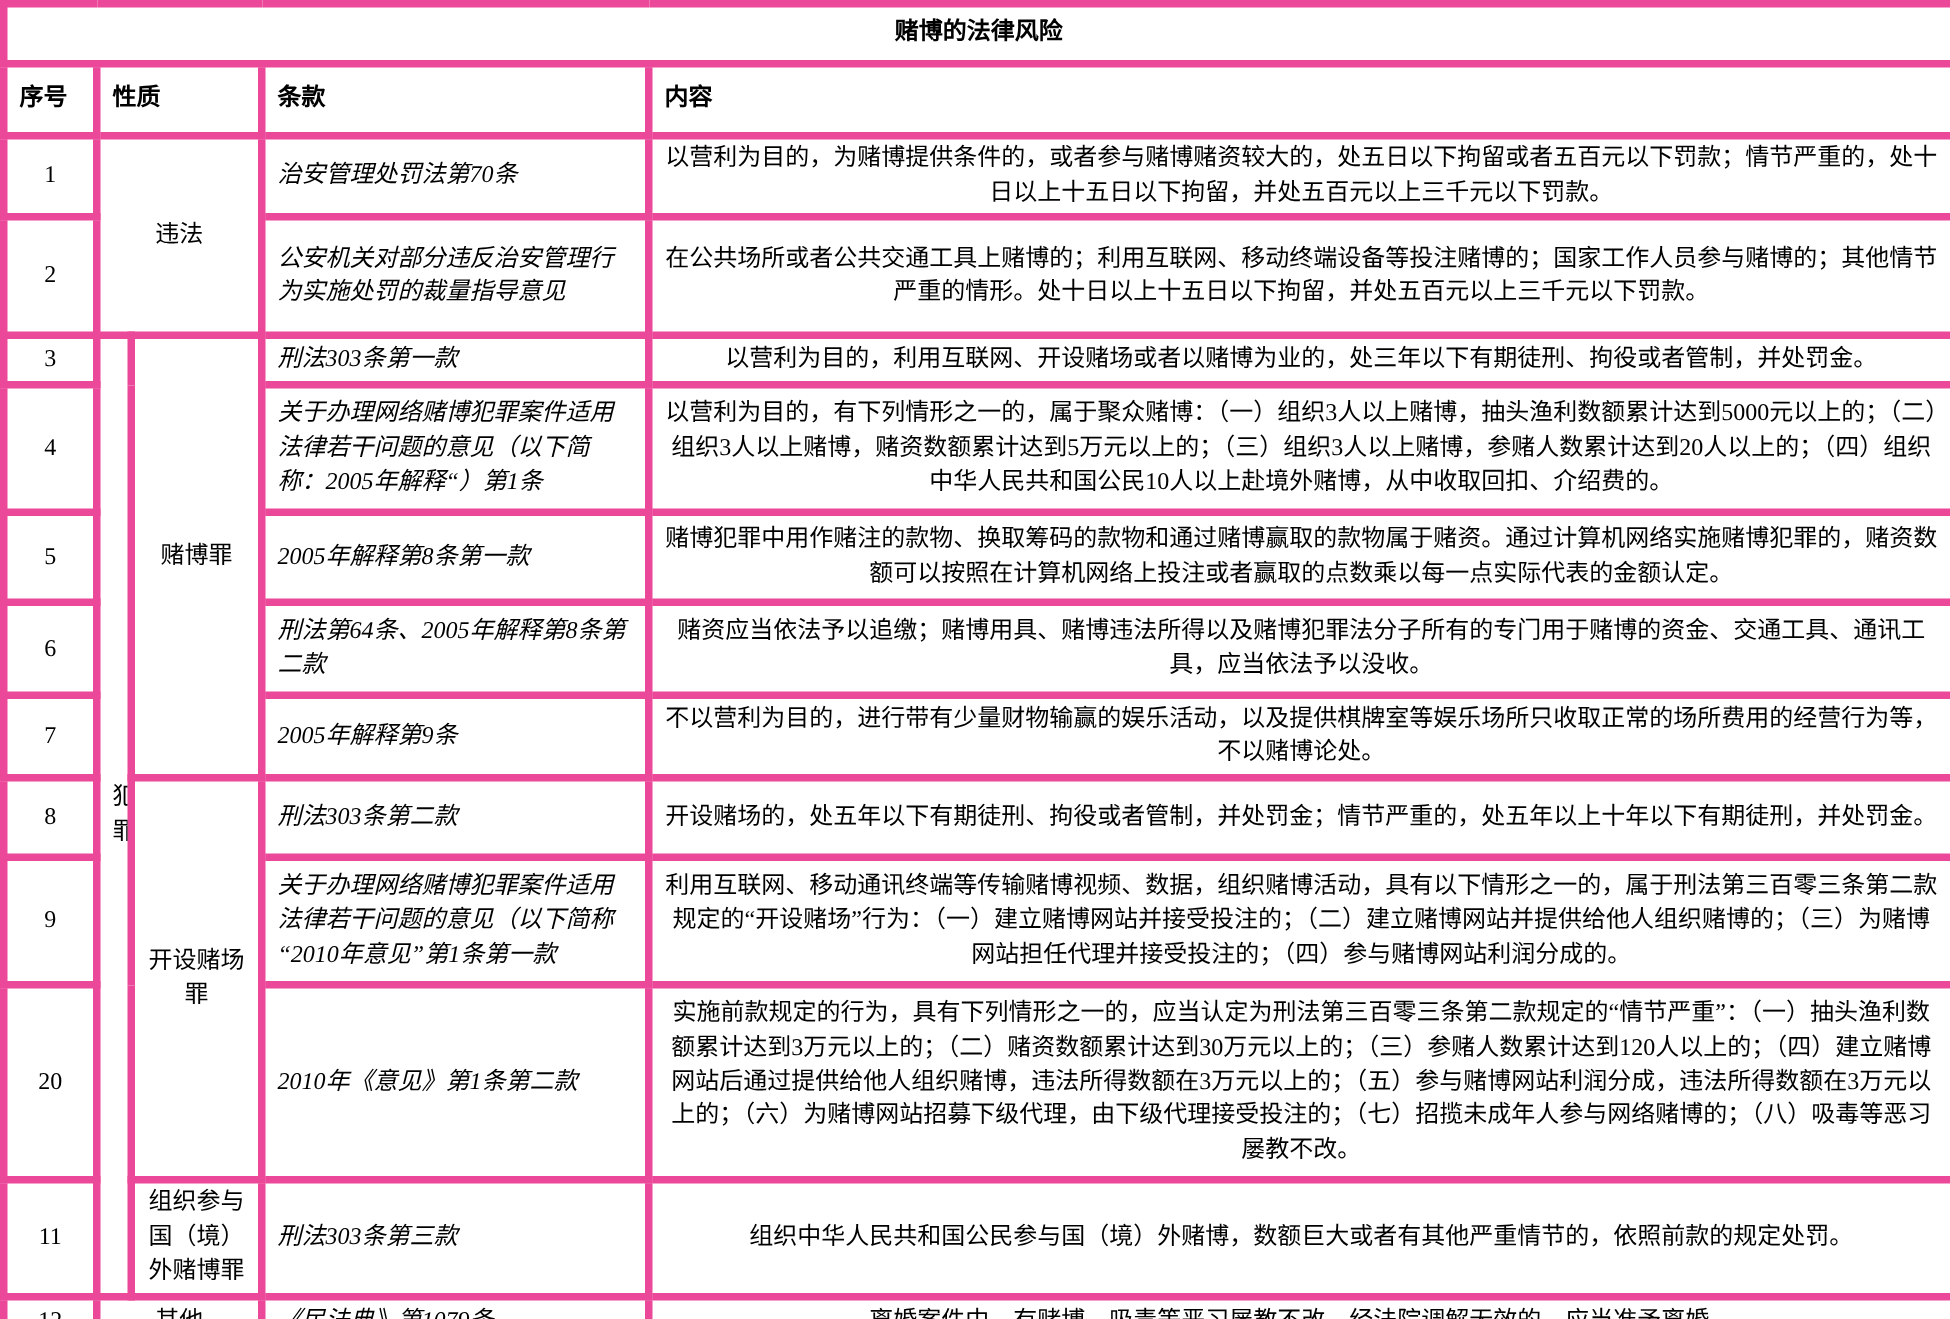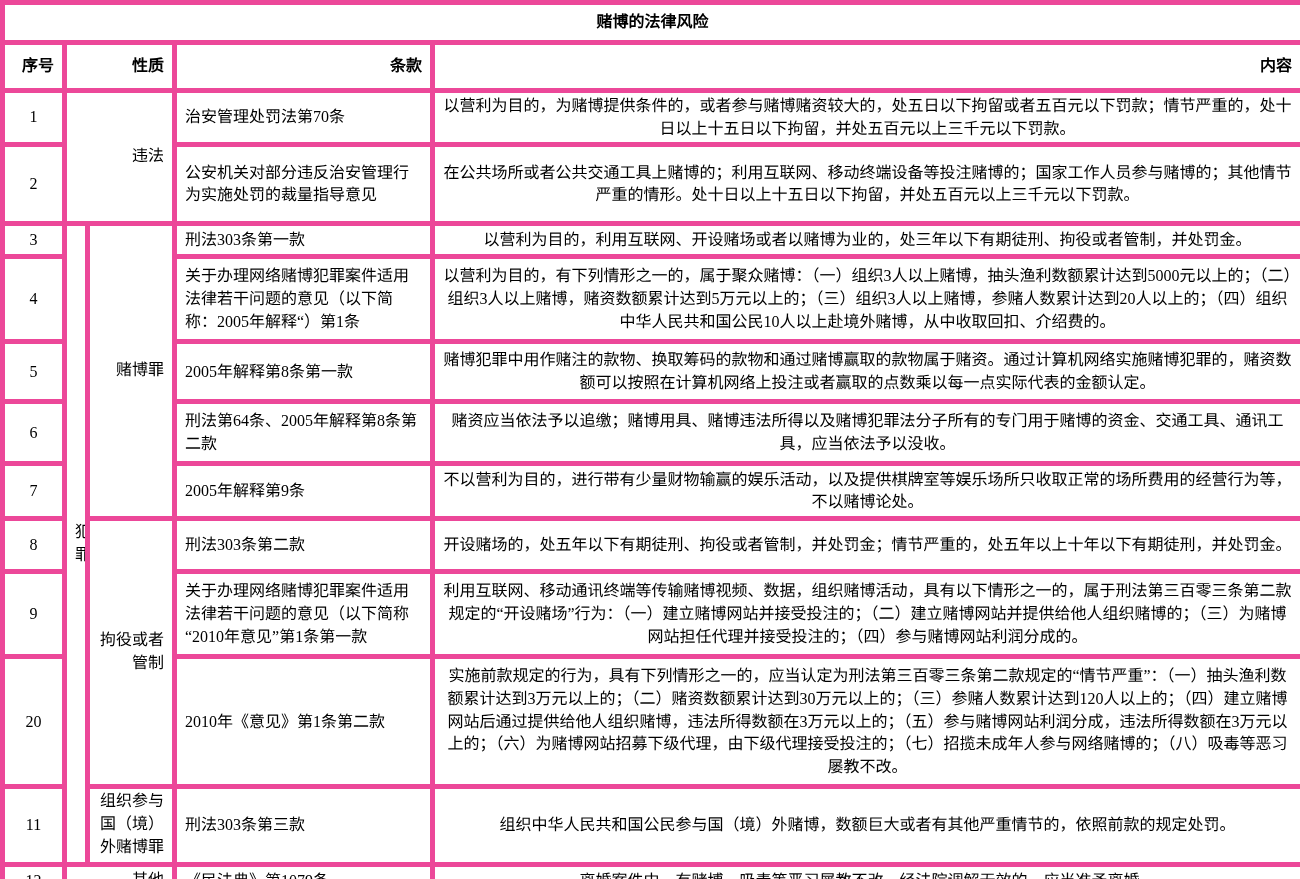--- a/index.html
+++ b/index.html
@@ -30,40 +30,40 @@
   }
   td.title-cell {
     font-size: 29px;
     font-weight: bold;
     text-align: center;
     padding: 1px 2px 4px 2px;
     line-height: 1.15;
   }
   th.hdr {
     font-weight: bold;
-    text-align: right;
+    text-align: left;
     padding: 2px;
   }
   td.c-no {
     text-align: center;
     padding: 2px;
   }
   td.c-nature {
-    text-align: right;
+    text-align: center;
     padding: 2px;
-    font-family: Liberation Mono, monospace;
   }
   td.c-nature-narrow {
     text-align: left;
     padding: 2px 1px;
     line-height: 1.25;
   }
   td.c-clause {
     text-align: left;
     padding: 2px 4px 2px 8px;
+    font-style: italic;
   }
   td.c-content {
     text-align: center;
     padding: 2px 6px 2px 8px;
   }
 </style>
 </head>
 <body>
 
 <div class="page">
@@ -128,21 +128,21 @@
     </tr>
 
     <tr style="height:55px">
       <td class="c-no">7</td>
       <td class="c-clause">2005年解释第9条</td>
       <td class="c-content">不以营利为目的，进行带有少量财物输赢的娱乐活动，以及提供棋牌室等娱乐场所只收取正常的场所费用的经营行为等，不以赌博论处。</td>
     </tr>
 
     <tr style="height:53px">
       <td class="c-no">8</td>
-      <td class="c-nature" rowspan="3">拘役或者管制</td>
+      <td class="c-nature" rowspan="3">开设赌场罪</td>
       <td class="c-clause">刑法303条第二款</td>
       <td class="c-content">开设赌场的，处五年以下有期徒刑、拘役或者管制，并处罚金；情节严重的，处五年以上十年以下有期徒刑，并处罚金。</td>
     </tr>
 
     <tr style="height:85px">
       <td class="c-no">9</td>
       <td class="c-clause">关于办理网络赌博犯罪案件适用法律若干问题的意见（以下简称“2010年意见”第1条第一款</td>
       <td class="c-content">利用互联网、移动通讯终端等传输赌博视频、数据，组织赌博活动，具有以下情形之一的，属于刑法第三百零三条第二款规定的“开设赌场”行为：（一）建立赌博网站并接受投注的；（二）建立赌博网站并提供给他人组织赌博的；（三）为赌博网站担任代理并接受投注的；（四）参与赌博网站利润分成的。</td>
     </tr>
 

